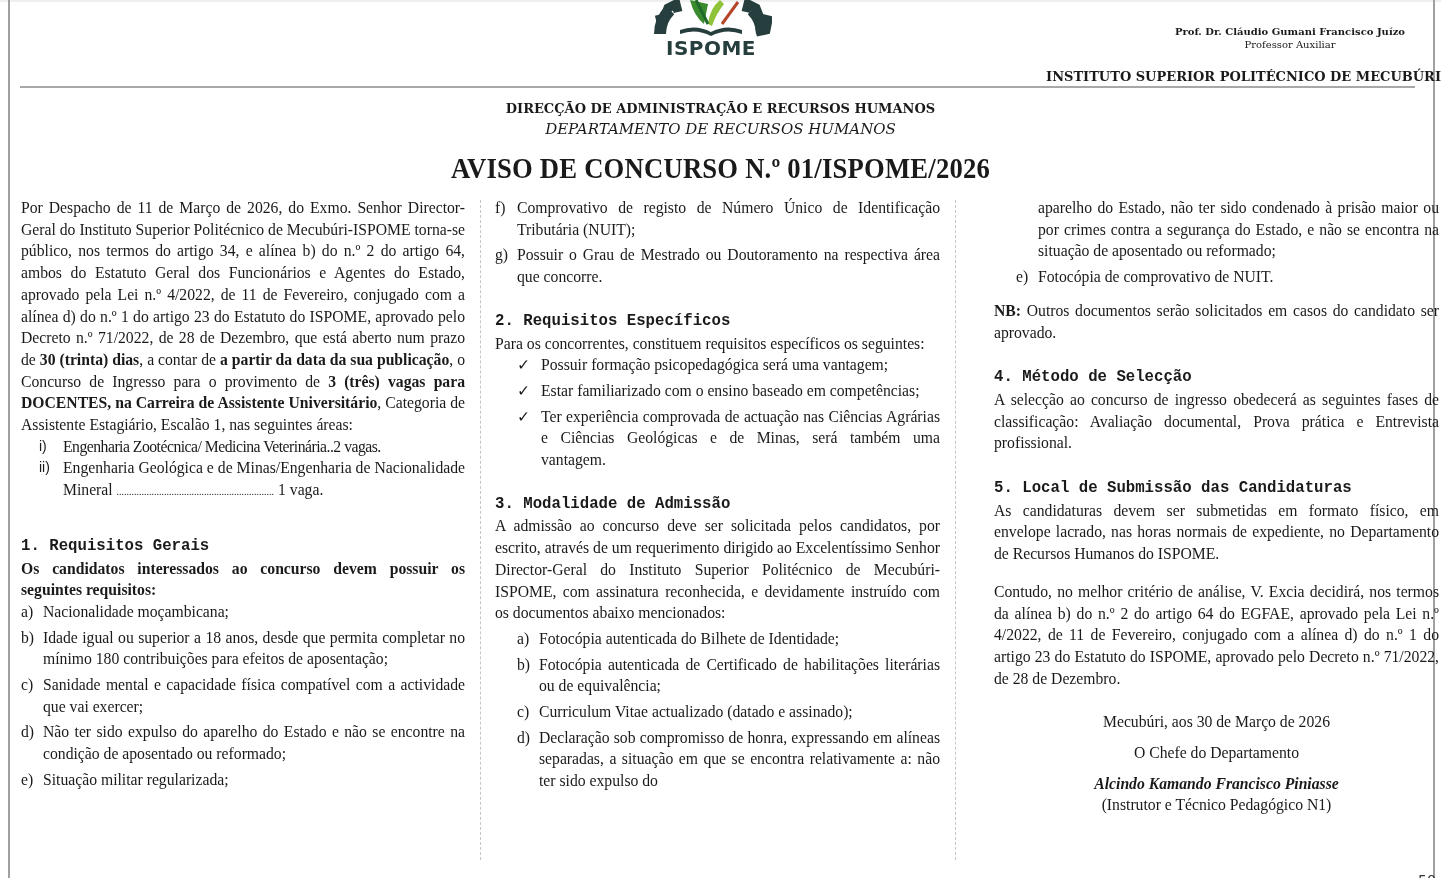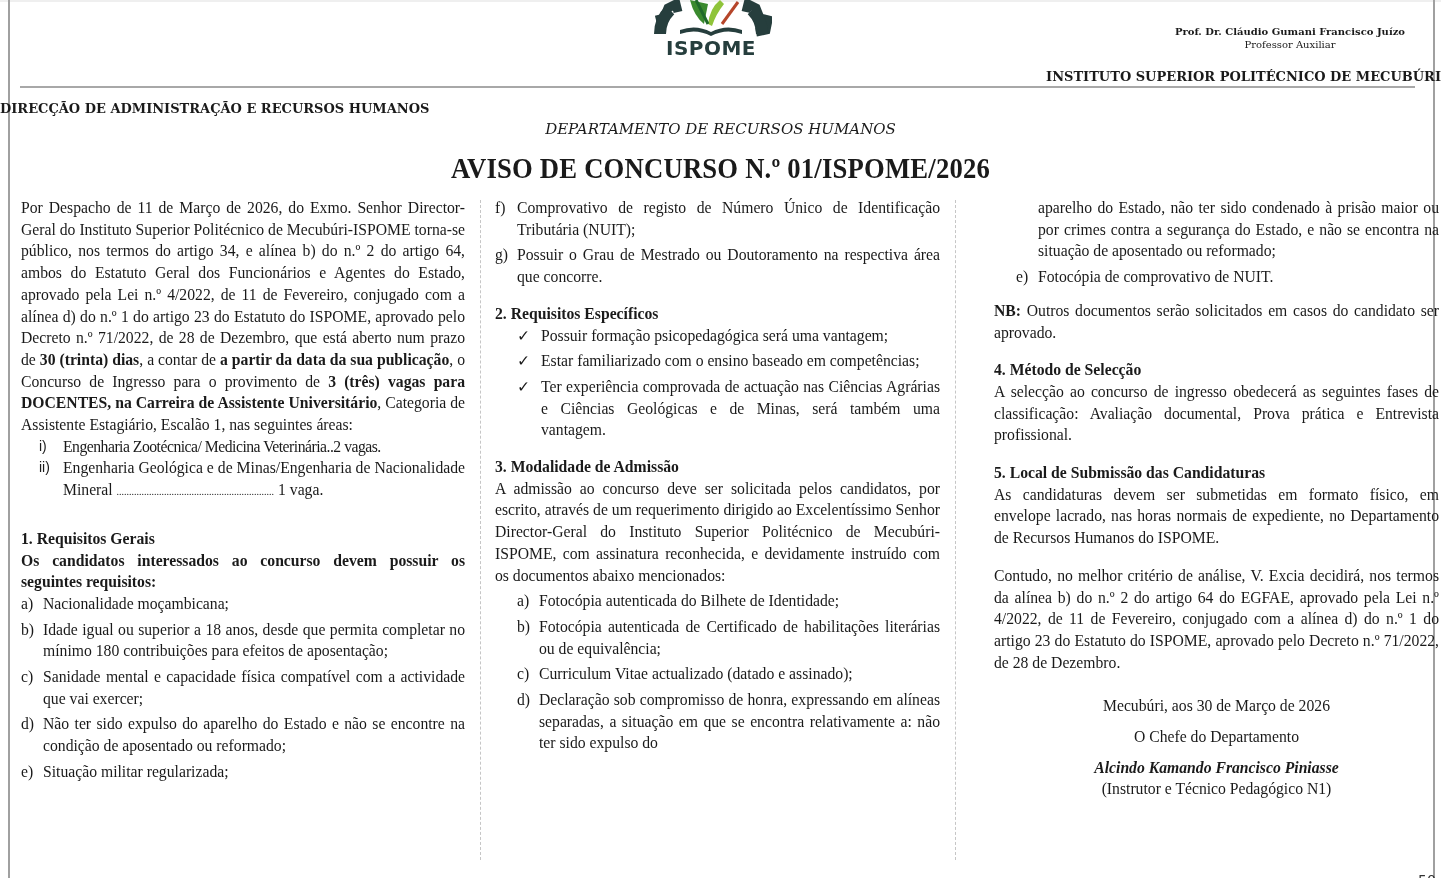--- a/index.html
+++ b/index.html
@@ -11,35 +11,35 @@
 
   .logo { position:absolute; left:650px; top:0; width:122px; height:60px; }
   .logo-text { position:absolute; left:0; right:0; top:36px; text-align:center;
                font-family:"DejaVu Sans", sans-serif; font-weight:bold; font-size:20px; color:#263e3d; letter-spacing:0.5px; }
 
   .author { position:absolute; left:1140px; top:25px; width:300px; text-align:center; font-size:10px; line-height:13px; }
   .author .name { font-weight:bold; }
 
   .inst { position:absolute; left:0; width:1441px; top:69px; text-align:right; font-weight:bold; font-size:13px; }
   .hr { position:absolute; top:86px; height:2px; background:#a8a8a8; }
-  .direc { position:absolute; left:0; width:1441px; top:101px; text-align:left; font-weight:bold; font-size:13px; }
+  .direc { position:absolute; left:0; width:1441px; top:101px; text-align:center; font-weight:bold; font-size:13px; }
   .dept { position:absolute; left:0; width:1441px; top:120px; text-align:center; font-style:italic; font-size:15px; }
   .title { position:absolute; left:0; width:1441px; top:152px; text-align:center; font-weight:bold;
            font-family:"Liberation Serif", serif; font-size:29px; transform:scaleX(0.92); letter-spacing:0.2px; }
 
   .col { position:absolute; top:197px; font-size:15.7px; line-height:21.7px; text-align:justify;
          font-family:"Liberation Serif", serif; }
   .col p { margin:0; }
   .c1 { left:21px; width:444px; }
   .c2 { left:495px; width:445px; }
   .c3 { left:994px; width:445px; }
   .divider { position:absolute; top:200px; height:660px; width:0; border-left:1px dashed #c6c6c6; }
 
   .b { font-weight:bold; }
-  .h { font-weight:bold; margin-top:4px; }
+  .h { font-weight:bold; margin-top:12px;font-family:Liberation Mono, monospace; }
   .gap { height:21px; }
   .sgap { height:4px; }
   .li { display:flex; }
   .li .m { flex:0 0 22px; }
   .li .t { flex:1; text-align:justify; }
   .ind1 { padding-left:18px; }
   .ind2 { padding-left:22px; }
   .check .m { flex:0 0 24px; }
 
   .sig { text-align:center; }
@@ -124,20 +124,21 @@
       <span class="m">f)</span>
       <span class="t">Comprovativo de registo de Número Único de Identificação Tributária (NUIT);</span>
     </div>
   <div class="sgap"></div>
   <div class="li">
       <span class="m">g)</span>
       <span class="t">Possuir o Grau de Mestrado ou Doutoramento na respectiva área que concorre.</span>
     </div>
   <div style="height:11px"></div>
   <div class="h">2. Requisitos Específicos</div>
+  <div>Para os concorrentes, constituem requisitos específicos os seguintes:</div>
   <div class="li check ind2">
       <span class="m">✓</span>
       <span class="t">Possuir formação psicopedagógica será uma vantagem;</span>
     </div>
   <div class="sgap"></div>
   <div class="li check ind2">
       <span class="m">✓</span>
       <span class="t">Estar familiarizado com o ensino baseado em competências;</span>
     </div>
   <div class="sgap"></div>

